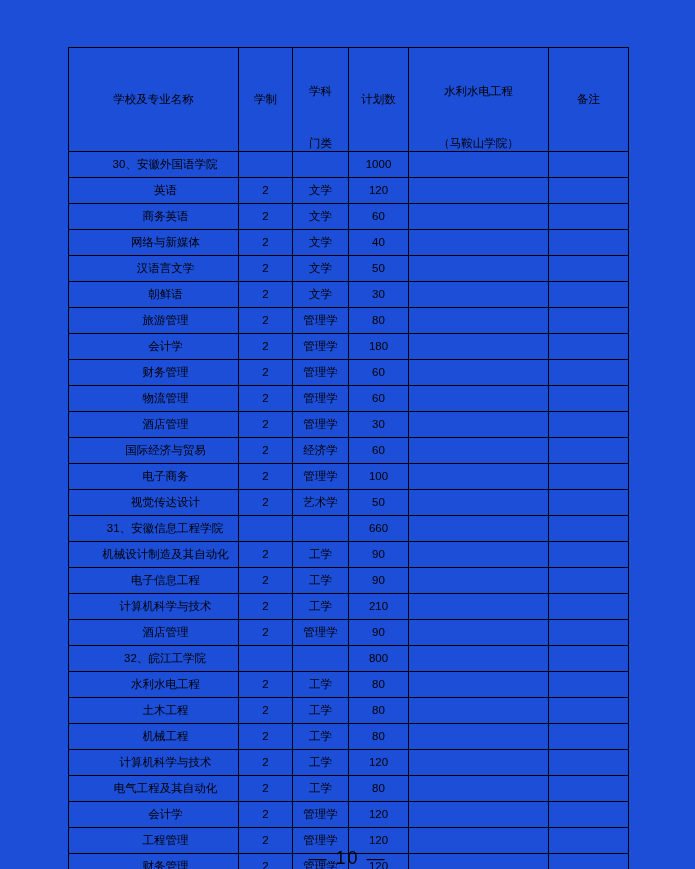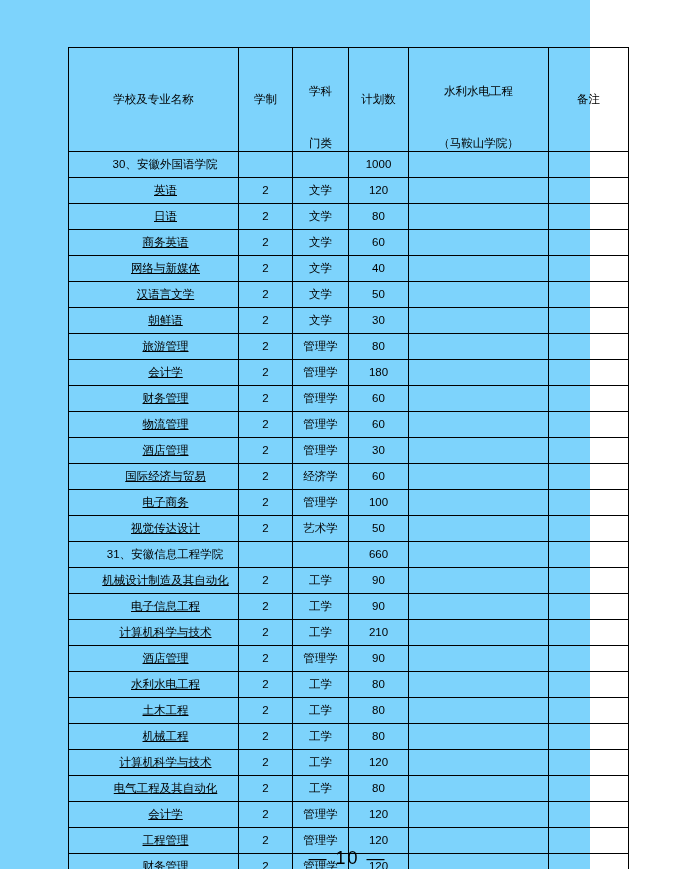--- a/index.html
+++ b/index.html
@@ -12,23 +12,23 @@
     height: 869px;
     font-family: "Liberation Sans", sans-serif;
     color: #000000;
     position: relative;
     overflow: hidden;
   }
   .page {
     position: absolute;
     top: 0;
     left: 0;
-    width: 590px;
+    width: 695px;
     height: 869px;
-    background: #7dd3fc;
+    background: #1d4ed8;
   }
   .table-wrap {
     position: absolute;
     top: 47px;
     left: 68px;
     width: 560px;
   }
   table.data-table {
     border-collapse: collapse;
     width: 560px;
@@ -55,21 +55,20 @@
   .col-plan  { width: 60px; }
   .col-joint { width: 140px; }
   .col-note  { width: 80px; }
 
   td.name-cell {
     text-align: left;
     padding-left: 10px;
   }
   td.name-cell.indent {
     padding-left: 24px;
-    text-decoration: underline;
   }
   td.name-cell.group {
     padding-left: 23px;
   }
   .two-line {
     display: block;
     line-height: 1.35;
     margin-top: 36px;
   }
   .footer {
@@ -127,28 +126,20 @@
           </tr>
           <tr>
             <td class="name-cell indent">英语</td>
             <td>2</td>
             <td>文学</td>
             <td>120</td>
             <td></td>
             <td></td>
           </tr>
           <tr>
-            <td class="name-cell indent">日语</td>
-            <td>2</td>
-            <td>文学</td>
-            <td>80</td>
-            <td></td>
-            <td></td>
-          </tr>
-          <tr>
             <td class="name-cell indent">商务英语</td>
             <td>2</td>
             <td>文学</td>
             <td>60</td>
             <td></td>
             <td></td>
           </tr>
           <tr>
             <td class="name-cell indent">网络与新媒体</td>
             <td>2</td>
@@ -267,20 +258,28 @@
             <td>工学</td>
             <td>210</td>
             <td></td>
             <td></td>
           </tr>
           <tr>
             <td class="name-cell indent">酒店管理</td>
             <td>2</td>
             <td>管理学</td>
             <td>90</td>
+            <td></td>
+            <td></td>
+          </tr>
+          <tr>
+            <td class="name-cell group">32、皖江工学院</td>
+            <td></td>
+            <td></td>
+            <td>800</td>
             <td></td>
             <td></td>
           </tr>
           <tr>
             <td class="name-cell indent">水利水电工程</td>
             <td>2</td>
             <td>工学</td>
             <td>80</td>
             <td></td>
             <td></td>

